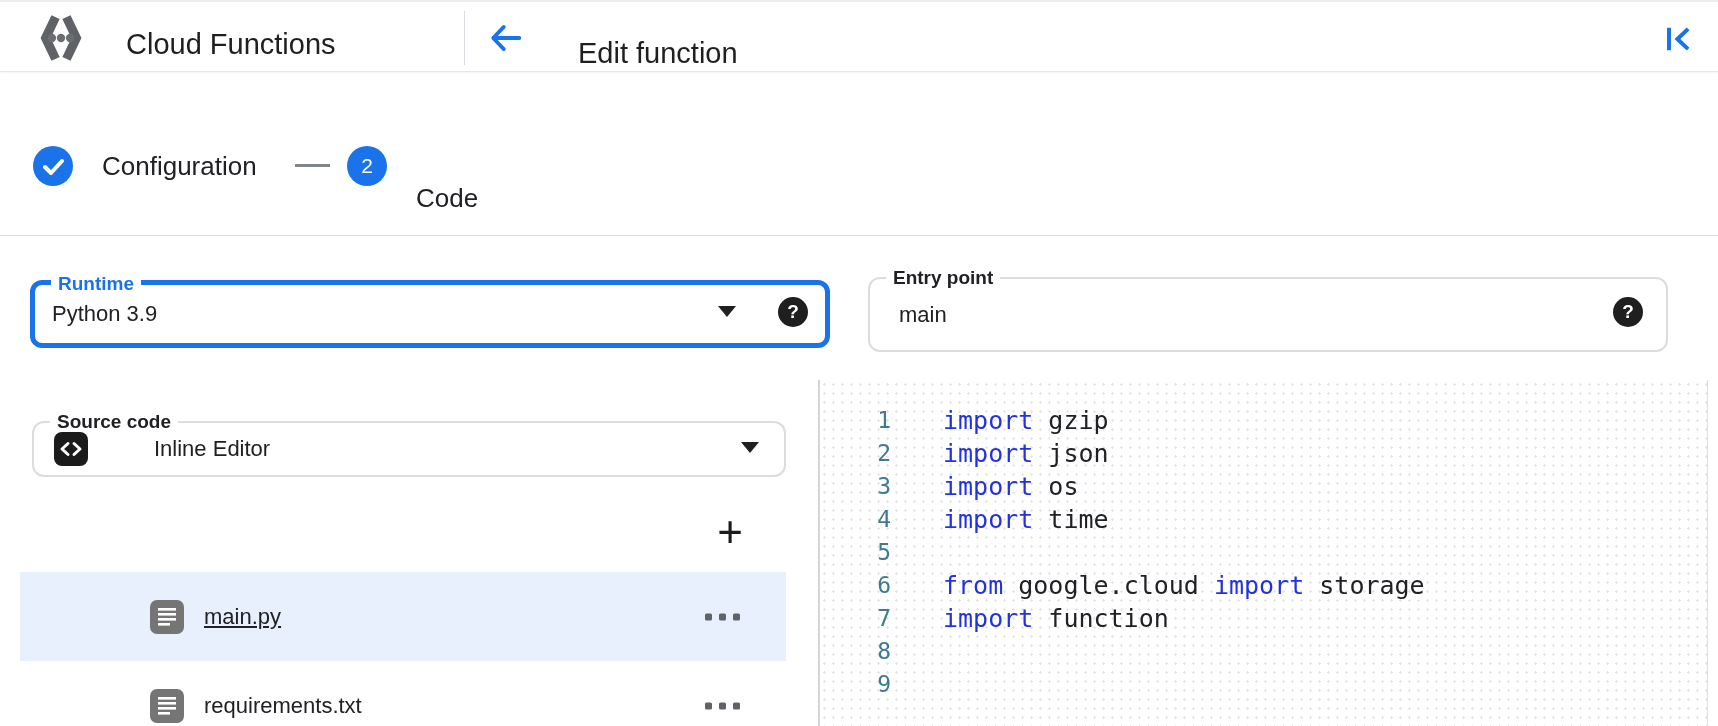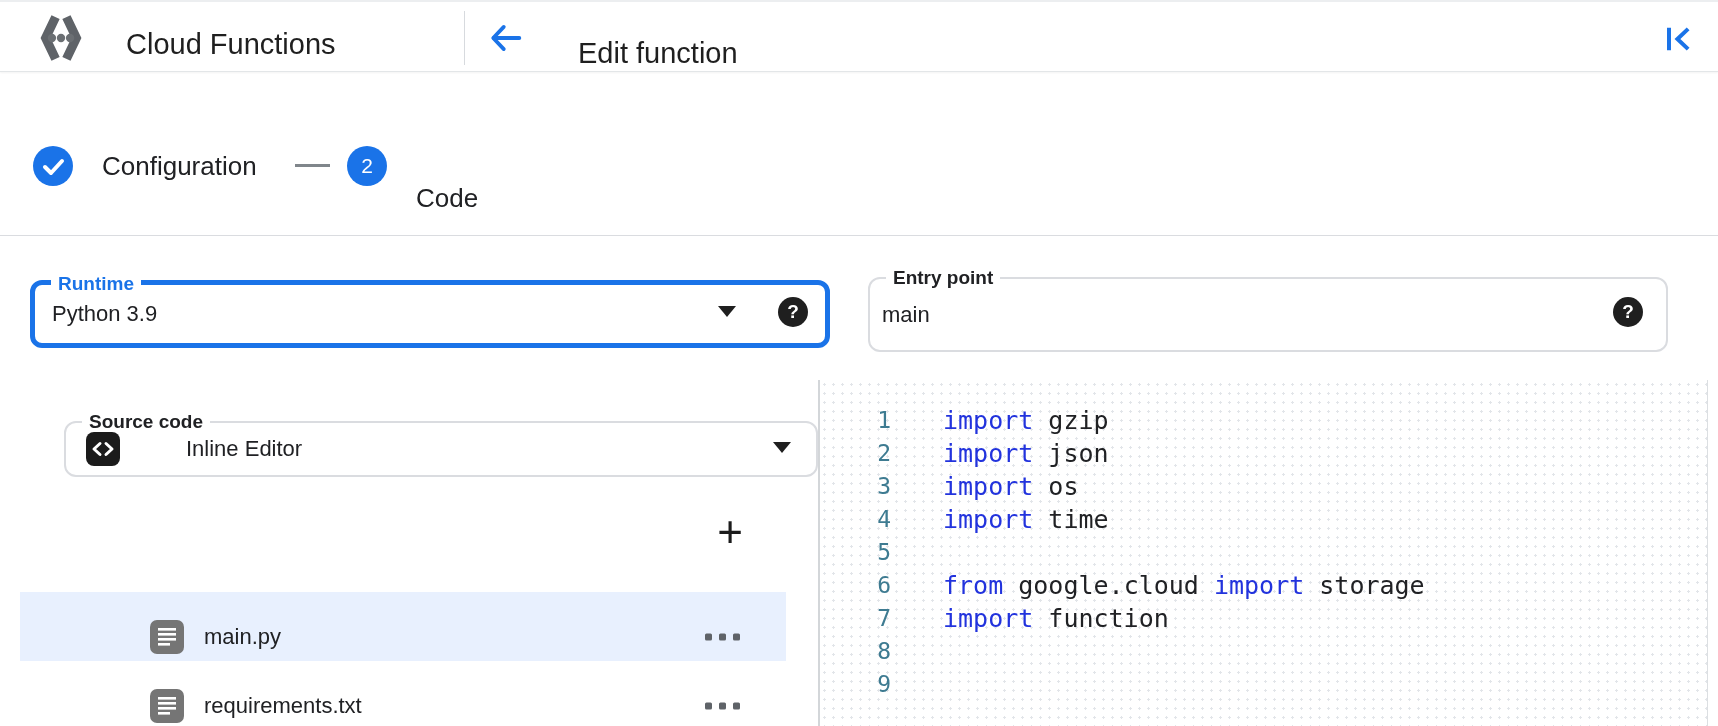--- a/index.html
+++ b/index.html
@@ -41,33 +41,33 @@
   .help{position:absolute;width:30px;height:30px;border-radius:50%;background:#1f1f1f;color:#fff;
         display:flex;align-items:center;justify-content:center;font-size:19px;font-weight:bold;cursor:pointer;}
 
   .field.runtime{left:30px;top:280px;width:800px;height:68px;border:5px solid var(--accent-blue,#1a73e8);}
   .field.runtime .flabel{color:var(--accent-blue,#1a73e8);}
   .field.runtime .fvalue{padding-left:17px;}
   .field.runtime .caret{right:89px;top:21px;}
   .field.runtime .help{right:17px;top:12px;}
 
   .field.entry{left:868px;top:277px;width:800px;height:75px;border:2px solid var(--border-gray,#dadce0);}
-  .field.entry .fvalue{padding-left:12px;}
+  .field.entry .fvalue{padding-left:29px;}
   .field.entry .help{right:23px;top:18px;}
 
-  .field.source{left:32px;top:421px;width:754px;height:56px;border:2px solid var(--border-gray,#dadce0);margin-left:32px;}
+  .field.source{left:32px;top:421px;width:754px;height:56px;border:2px solid var(--border-gray,#dadce0);}
   .field.source .fvalue{padding-left:120px;}
   .field.source .caret{right:25px;top:19px;}
   .code-chip{position:absolute;left:20px;top:9px;width:34px;height:34px;}
 
   
   .add-btn{position:absolute;left:706px;top:508px;width:48px;height:48px;display:flex;align-items:center;
            justify-content:center;font-size:44px;font-weight:200;color:#1b1b1b;cursor:pointer;line-height:1;}
   .file-row{position:absolute;left:20px;width:766px;height:89px;display:flex;align-items:center;cursor:pointer;}
-  .file-row.selected{top:592px;background:var(--selected-row-bg,#e8f0fe);}
+  .file-row.selected{top:572px;background:var(--selected-row-bg,#e8f0fe);text-decoration:underline;}
   .file-row.plain{top:661px;background:#fff;}
   .file-icon{margin-left:130px;width:34px;height:34px;flex:none;}
   .file-name{margin-left:20px;font-size:22px;color:#202124;}
   .row-dots{position:absolute;right:46px;top:50%;transform:translateY(-50%);display:flex;gap:7px;cursor:pointer;}
   .dot{width:7px;height:7px;border-radius:1.5px;background:#5f6368;}
 
   
   .editor{position:absolute;left:818px;top:380px;width:890px;height:346px;box-sizing:border-box;
           border-left:2px solid #d3d6d9;border-right:1px solid #dcdfe2;padding-top:24px;
           background-image:radial-gradient(circle,#e2e5e9 1.2px,transparent 1.4px);

